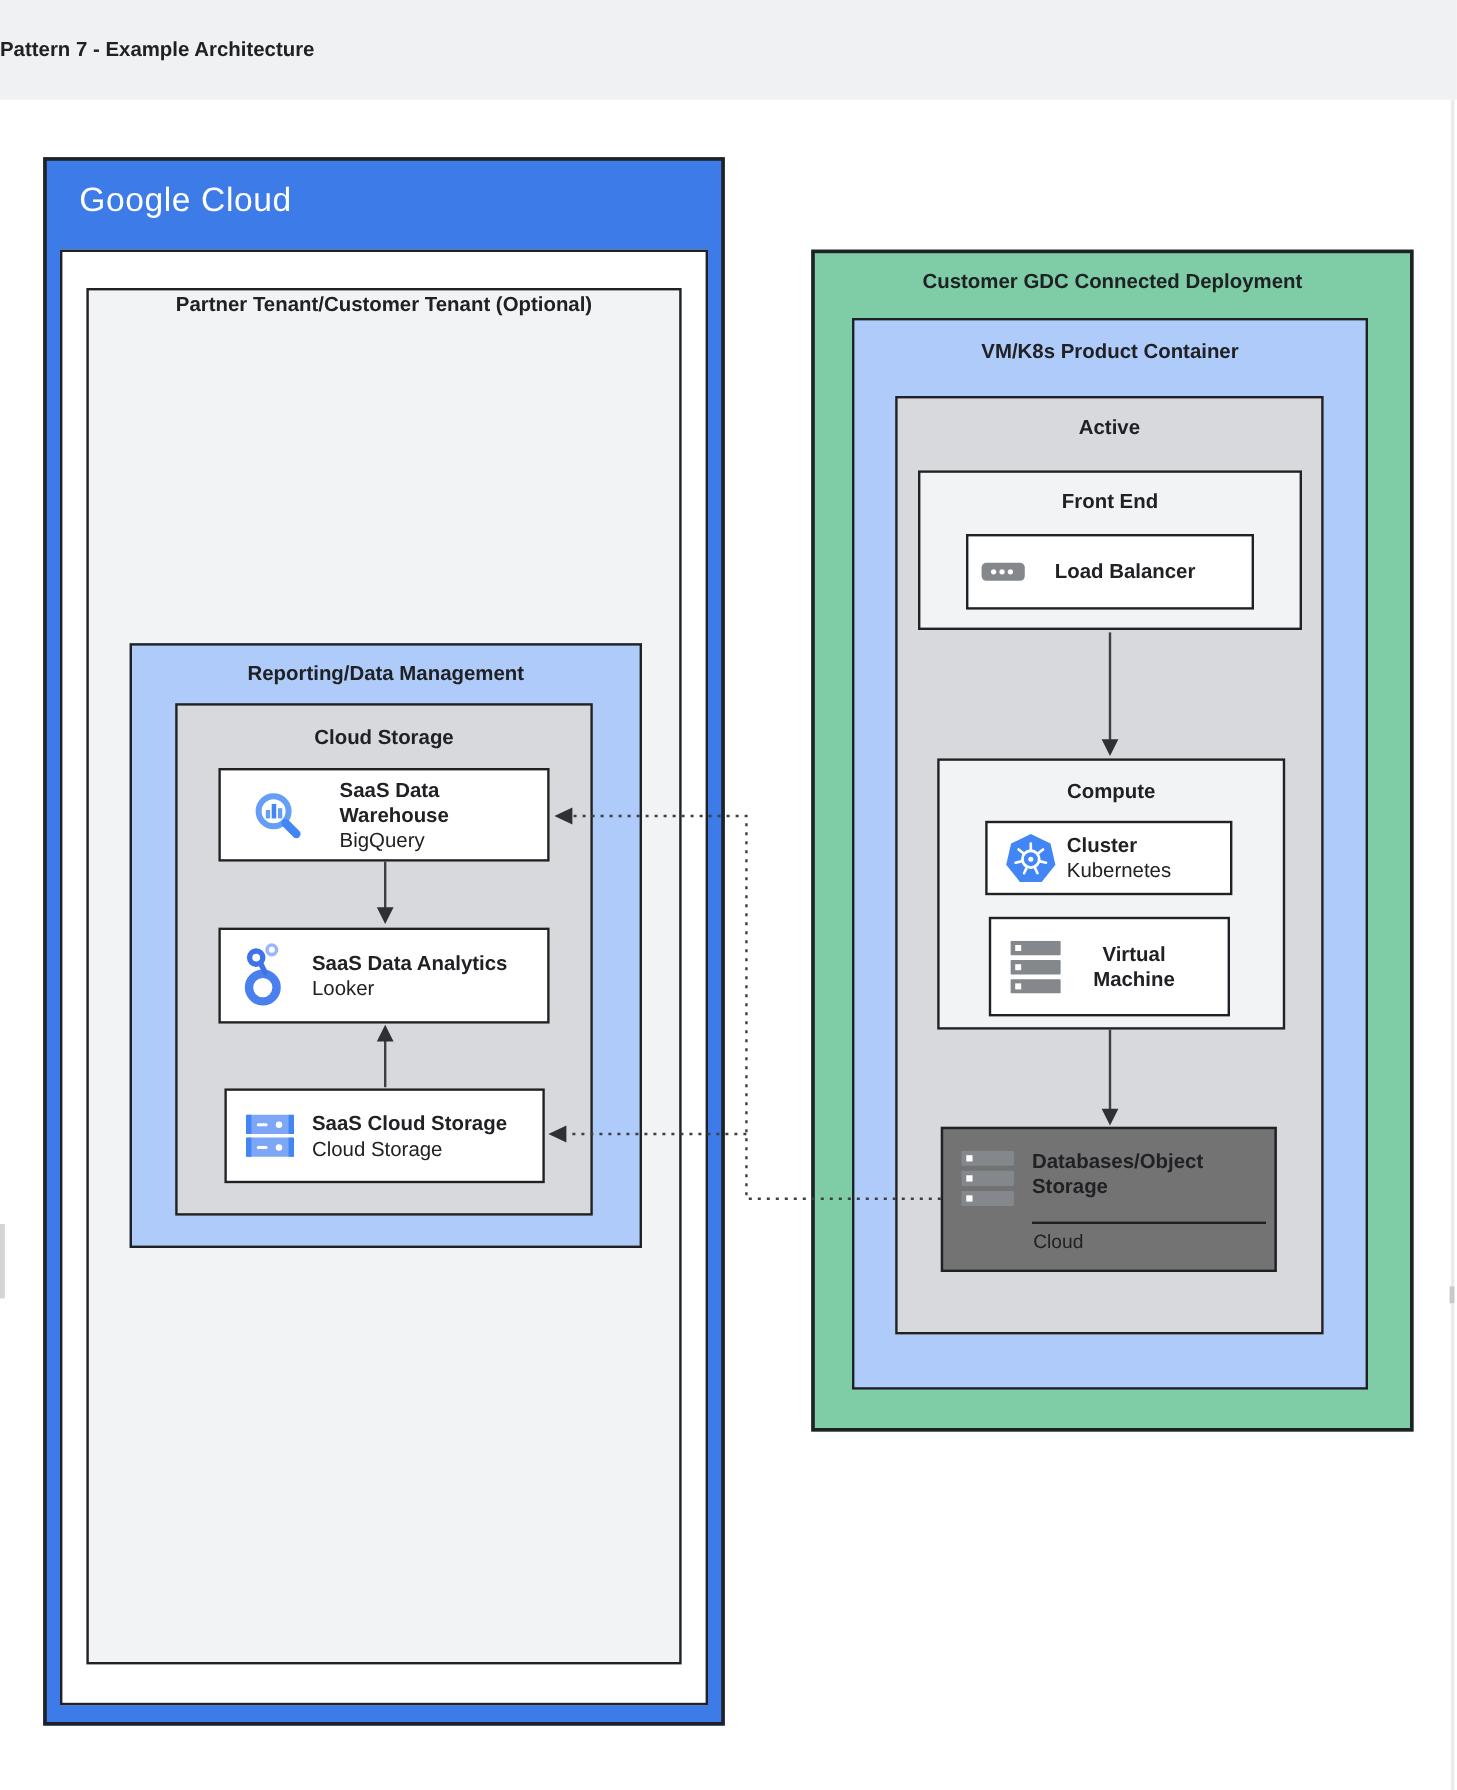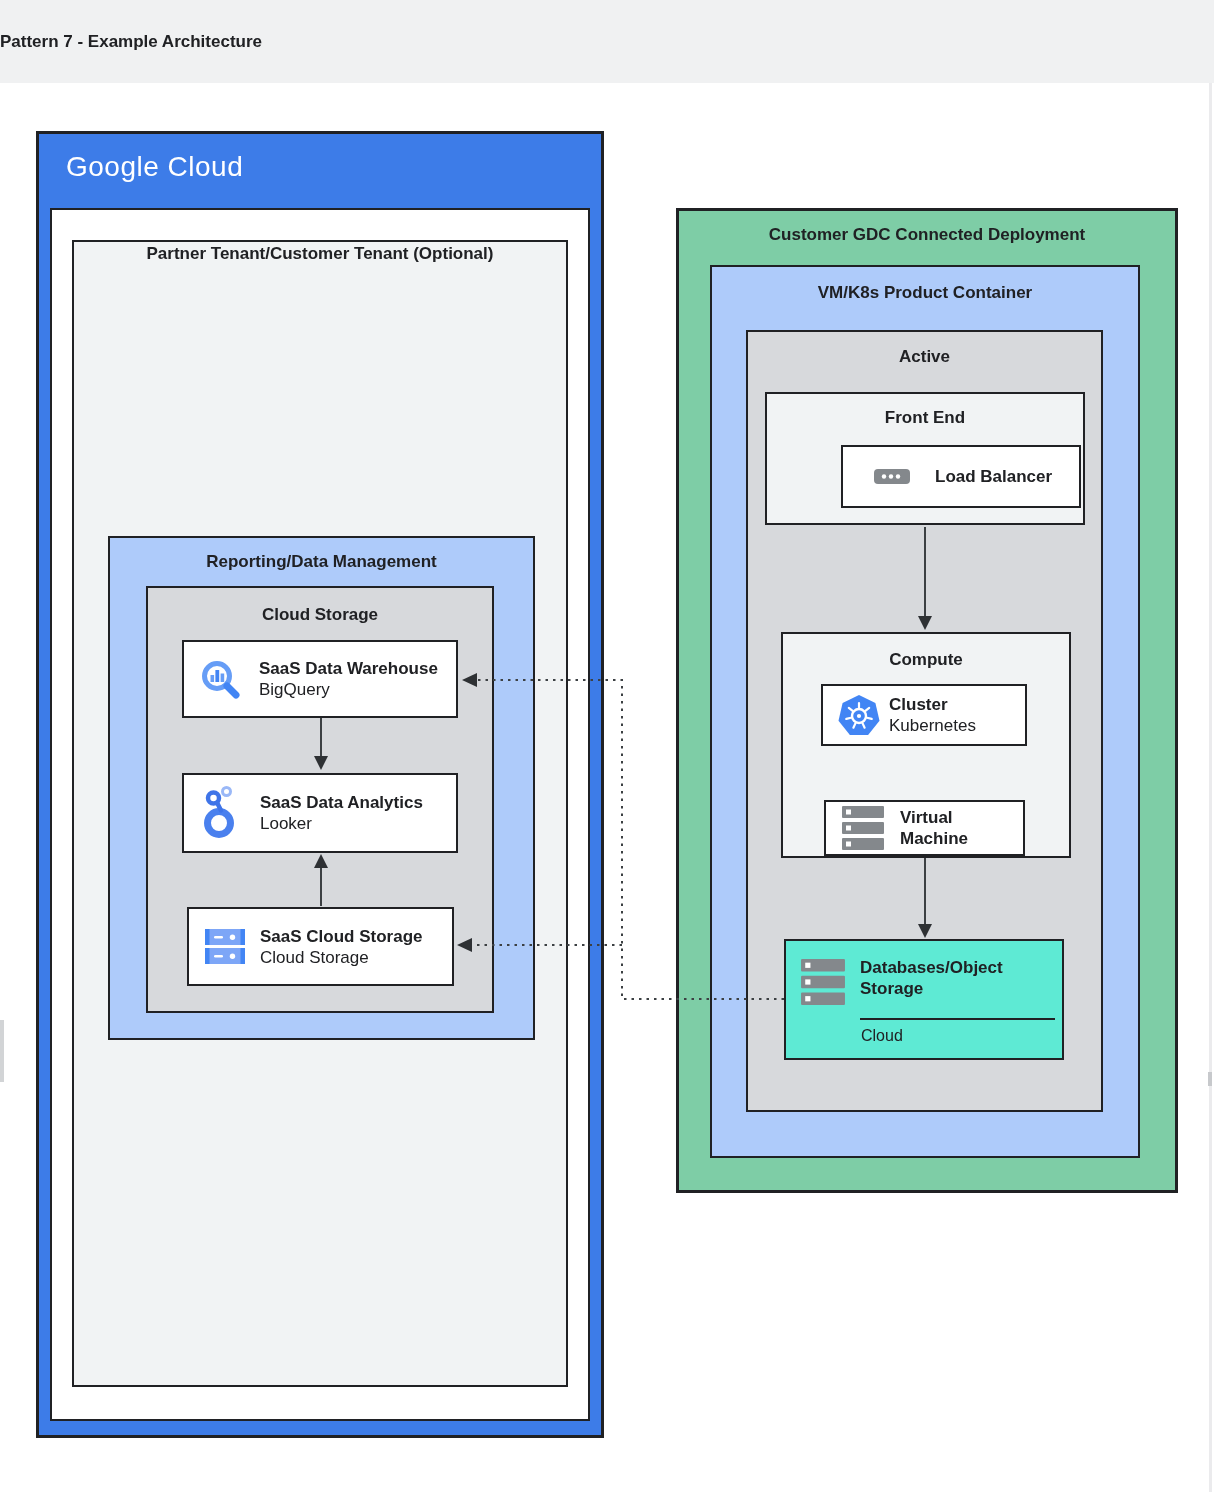--- a/index.html
+++ b/index.html
@@ -32,21 +32,21 @@
   
   .card {
     position:absolute; background:#ffffff; border:2px solid #202124;
     display:flex; align-items:center;
   }
   .card .icon { display:flex; align-items:center; justify-content:center; flex:none; }
   .card-text { display:flex; flex-direction:column; }
   .card-title { font-size:17px; font-weight:700; line-height:21px; color:#202124; }
   .card-sub { font-size:17px; font-weight:400; line-height:21px; color:#202124; }
   
-  .db-card { position:absolute; background:#5eead4; border:2px solid #202124; }
+  .db-card { position:absolute; background:#737373; border:2px solid #202124; }
   .db-title { position:absolute; left:74px; top:16px; width:180px;
     font-size:17px; font-weight:700; line-height:21px; }
   .db-divider { position:absolute; left:74px; top:77px; width:195px; height:2px; background:#202124; }
   .db-footer { position:absolute; left:75px; top:86px; font-size:16px; font-weight:400; }
   .db-icon { position:absolute; left:15px; top:18px; }
   
   .overlay { position:absolute; left:0; top:0; width:1214px; height:1492px; pointer-events:none; z-index:50; }
   
   .edge-left { position:absolute; left:0; top:1020px; width:4px; height:62px; background:#d2d4d6; }
   .scroll-track { position:absolute; left:1209px; top:83px; width:3px; height:1409px; background:#ebebed; }
@@ -66,21 +66,21 @@
 <div class="box light-panel" style="left:72px;top:240px;width:496px;height:1147px;">
   <span class="bl" style="margin-top:2px;">Partner Tenant/Customer Tenant (Optional)</span>
 </div>
 <div class="box blue-panel" style="left:108px;top:536px;width:427px;height:504px;">
   <span class="bl" style="margin-top:14px;">Reporting/Data Management</span>
 </div>
 <div class="box gray-panel" style="left:146px;top:586px;width:348px;height:427px;">
   <span class="bl" style="margin-top:17px;">Cloud Storage</span>
 </div>
 
-<div class="card" style="left:182px;top:640px;width:276px;height:78px;padding-left:14px;gap:17px;">
+<div class="card" style="left:182px;top:640px;width:276px;height:78px;padding-left:25px;gap:30px;">
   <span class="icon">
     <svg width="44" height="46" viewBox="0 0 44 46">
       <circle cx="19" cy="20" r="12.5" fill="none" stroke="#669df6" stroke-width="5"></circle>
       <rect x="12.5" y="19" width="3.6" height="7" fill="#669df6"></rect>
       <rect x="17.4" y="14" width="3.8" height="12" fill="#4285f4"></rect>
       <rect x="22.6" y="17.5" width="3.6" height="8.5" fill="#669df6"></rect>
       <line x1="29" y1="30" x2="38" y2="39" stroke="#4285f4" stroke-width="7" stroke-linecap="round"></line>
     </svg>
   </span>
   <span class="card-text">
@@ -135,21 +135,21 @@
 <div class="box blue-panel" style="left:710px;top:265px;width:430px;height:893px;">
   <span class="bl" style="margin-top:16px;">VM/K8s Product Container</span>
 </div>
 <div class="box gray-panel" style="left:746px;top:330px;width:357px;height:782px;">
   <span class="bl" style="margin-top:15px;">Active</span>
 </div>
 
 <div class="box light-panel" style="left:765px;top:392px;width:320px;height:133px;">
   <span class="bl" style="margin-top:14px;text-align:center;">Front End</span>
 </div>
-<div class="card" style="left:805px;top:445px;width:240px;height:63px;padding-left:30px;gap:22px;margin-left:36px;">
+<div class="card" style="left:805px;top:445px;width:240px;height:63px;padding-left:10px;gap:22px;">
   <span class="icon">
     <svg width="40" height="20" viewBox="0 0 40 20">
       <rect x="1" y="2" width="36" height="15" rx="4" fill="#84888c"></rect>
       <circle cx="11" cy="9.5" r="2.2" fill="#ffffff"></circle>
       <circle cx="18" cy="9.5" r="2.2" fill="#ffffff"></circle>
       <circle cx="25" cy="9.5" r="2.2" fill="#ffffff"></circle>
     </svg>
   </span>
   <span class="card-text">
     <span class="card-title">Load Balancer</span>
@@ -174,21 +174,21 @@
         <line x1="16.0" y1="24.8" x2="11.3" y2="25.9"></line>
         <line x1="17.6" y1="17.9" x2="13.8" y2="14.9"></line>
       </g>
     </svg>
   </span>
   <span class="card-text">
     <span class="card-title">Cluster</span>
     <span class="card-sub">Kubernetes</span>
   </span>
 </div>
-<div class="card" style="left:824px;top:800px;width:201px;height:56px;padding-left:16px;gap:16px;">
+<div class="card" style="left:824px;top:764px;width:201px;height:83px;padding-left:16px;gap:16px;text-align:center;">
   <span class="icon">
     <svg width="42" height="44" viewBox="0 0 42 44">
       <g>
         <rect x="0" y="0" width="42" height="12" rx="1" fill="#84888c"></rect>
         <rect x="4" y="3.5" width="5" height="5" fill="#ffffff"></rect>
         <rect x="0" y="16" width="42" height="12" rx="1" fill="#84888c"></rect>
         <rect x="4" y="19.5" width="5" height="5" fill="#ffffff"></rect>
         <rect x="0" y="32" width="42" height="12" rx="1" fill="#84888c"></rect>
         <rect x="4" y="35.5" width="5" height="5" fill="#ffffff"></rect>
       </g>

